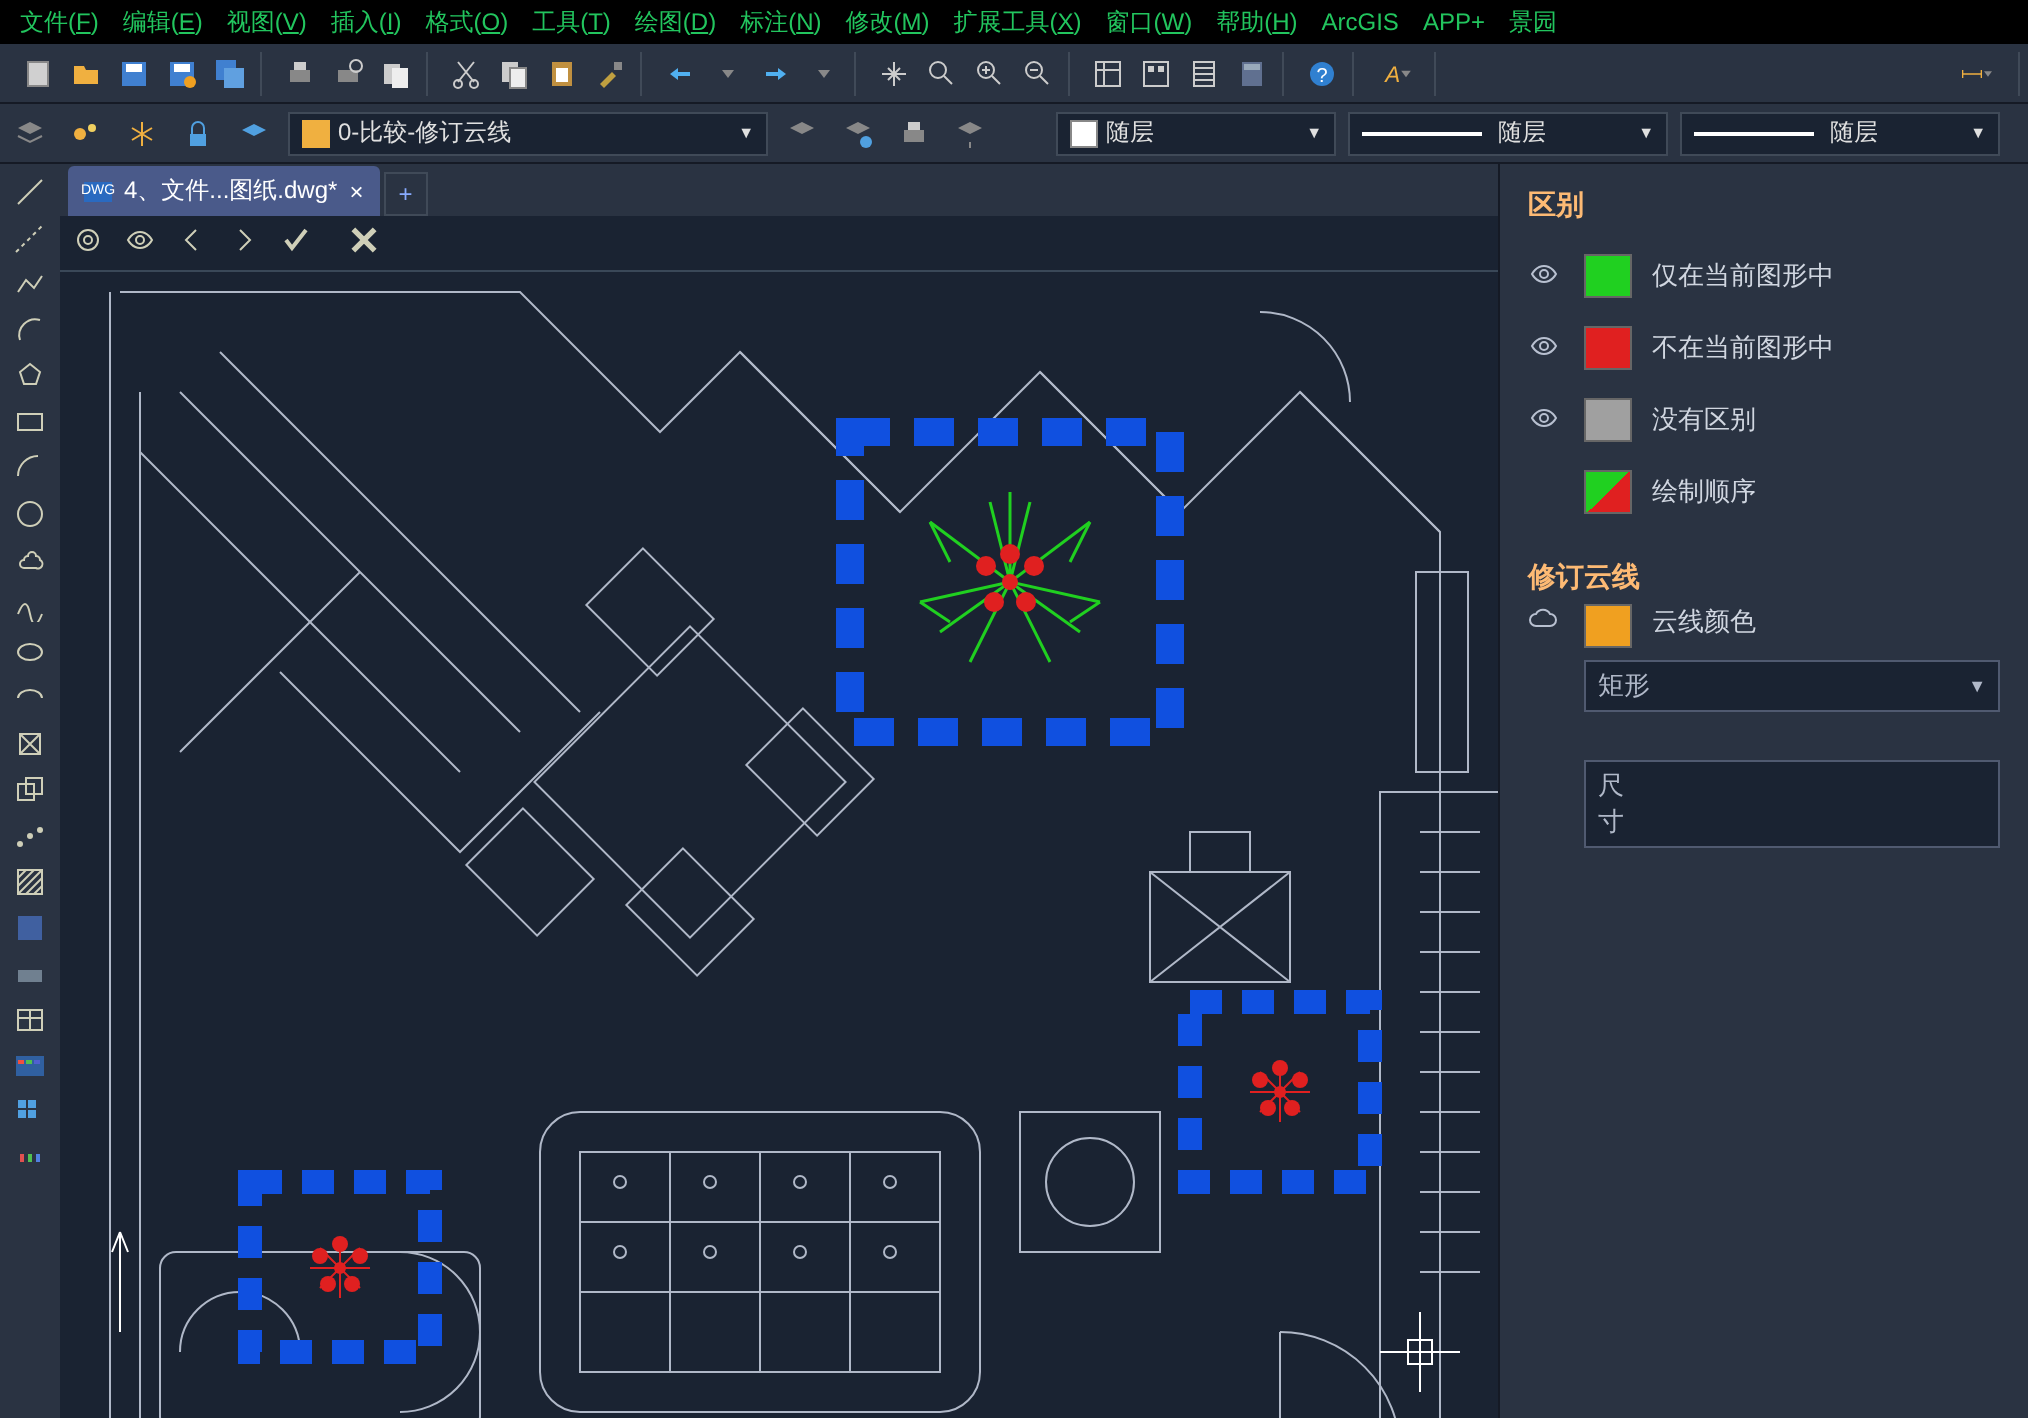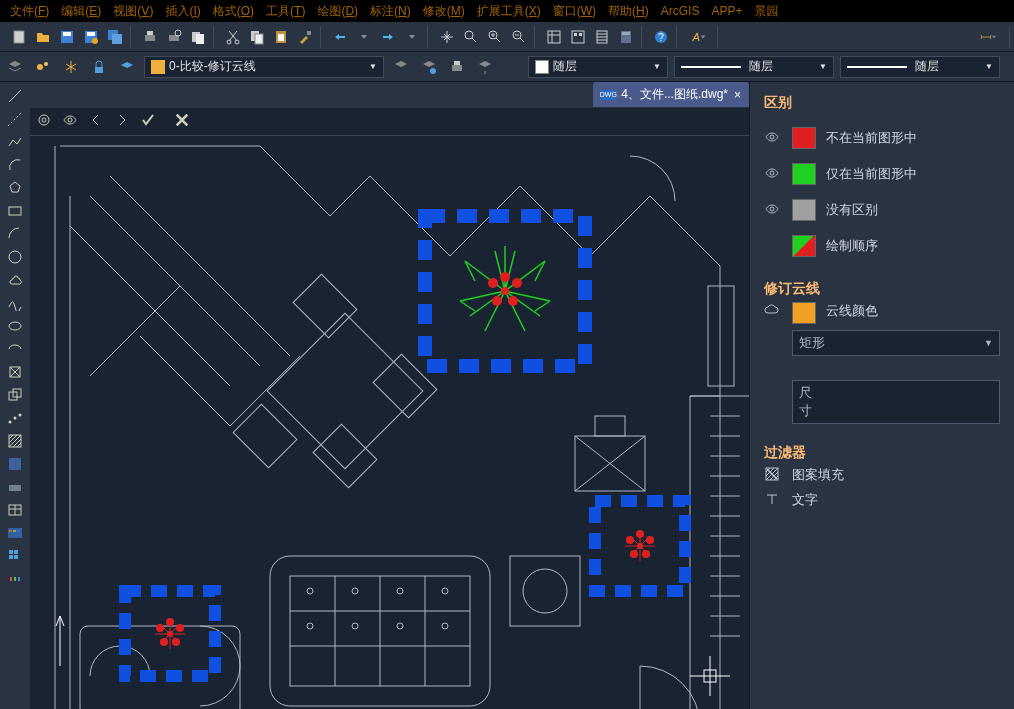--- a/index.html
+++ b/index.html
@@ -1,19 +1,19 @@
 <!DOCTYPE html>
 <html><head>
 <meta charset="utf-8">
 <style>
   * { box-sizing: border-box; margin: 0; padding: 0; }
   body { font-family: "Microsoft YaHei", sans-serif; background: #1a2332; color: #e0e0e0; font-size: 12px; width: 1014px; height: 709px; overflow: hidden; }
   
   .menubar { display: flex; background: #000; height: 22px; align-items: center; padding: 0 4px; }
-  .menubar-item { color: #a16207; padding: 2px 6px; cursor: pointer; }
+  .menubar-item { color: #22c55e; padding: 2px 6px; cursor: pointer; }
   .menubar-item u { text-decoration: underline; }
   
   .toolbar1 { display: flex; background: #2a3342; height: 30px; align-items: center; border-bottom: 1px solid #151a25; padding: 0 4px; gap: 4px; }
   .tb-group { display: flex; align-items: center; gap: 2px; padding: 0 4px; border-right: 1px solid #404a58; }
   .tb-btn { width: 22px; height: 22px; display: flex; align-items: center; justify-content: center; cursor: pointer; border-radius: 2px; }
   .tb-btn svg { width: 16px; height: 16px; }
   
   .toolbar2 { display: flex; background: #2a3342; height: 30px; align-items: center; border-bottom: 1px solid #151a25; padding: 0 4px; gap: 6px; }
   .dropdown { background: #1a2332; border: 1px solid #404a58; color: #e0e0e0; height: 22px; padding: 0 6px; display: flex; align-items: center; cursor: pointer; }
   .dropdown .arrow { margin-left: auto; font-size: 8px; }
@@ -23,21 +23,21 @@
   .linetype-dd { width: 160px; display: flex; }
   .line-sample { width: 60px; height: 2px; background: #fff; margin-right: 8px; }
   
   .workspace { display: flex; height: 631px; }
   
   .left-toolbar { width: 30px; background: #2a3342; display: flex; flex-direction: column; align-items: center; padding: 4px 0; gap: 3px; }
   .lt-btn { width: 22px; height: 20px; display: flex; align-items: center; justify-content: center; cursor: pointer; }
   .lt-btn svg { width: 16px; height: 16px; }
   
   .main-area { flex: 1; display: flex; flex-direction: column; background: #1a2332; }
-  .tabbar { display: flex; background: #2a3342; height: 26px; align-items: end; gap: 2px; padding-left: 4px; flex-direction: column; }
+  .tabbar { display: flex; background: #2a3342; height: 26px; align-items: end; gap: 2px; padding-left: 4px; }
   .tab { background: #3a4a6a; color: #fff; padding: 4px 8px; display: flex; align-items: center; gap: 6px; font-size: 12px; cursor: pointer; border-radius: 3px 3px 0 0; }
   .tab.active { background: #4a5a8a; }
   .tab-add { width: 22px; height: 22px; display: flex; align-items: center; justify-content: center; background: #2a3342; cursor: pointer; color: #8af; border: 1px solid #404a58; }
   .tab-icon { width: 14px; height: 10px; background: #2a6ac0; font-size: 7px; color: #fff; display: flex; align-items: center; justify-content: center; }
   
   .view-controls { display: flex; background: #1a2332; height: 28px; align-items: center; padding: 0 6px; gap: 10px; border-bottom: 1px solid #3a4858; }
   .vc-btn { cursor: pointer; color: #d8d8c8; }
   .vc-btn svg { width: 16px; height: 16px; stroke: #d8d8c8; }
   
   .canvas { flex: 1; background: #1a2332; position: relative; overflow: hidden; }
@@ -608,30 +608,30 @@
     </div>
   </div>
 
   <div class="right-panel">
     <div class="panel-title">区别</div>
     <div class="legend-row">
       <span class="legend-eye"><svg viewBox="0 0 16 16" fill="none" stroke="#b8c0d0">
             <path d="M2 8s2-4 6-4 6 4 6 4-2 4-6 4-6-4-6-4z"></path>
             <circle cx="8" cy="8" r="2"></circle>
           </svg></span>
-      <span class="legend-swatch red"></span>
-      <span>不在当前图形中</span>
+      <span class="legend-swatch green"></span>
+      <span>仅在当前图形中</span>
     </div>
     <div class="legend-row">
       <span class="legend-eye"><svg viewBox="0 0 16 16" fill="none" stroke="#b8c0d0">
             <path d="M2 8s2-4 6-4 6 4 6 4-2 4-6 4-6-4-6-4z"></path>
             <circle cx="8" cy="8" r="2"></circle>
           </svg></span>
-      <span class="legend-swatch green"></span>
-      <span>仅在当前图形中</span>
+      <span class="legend-swatch red"></span>
+      <span>不在当前图形中</span>
     </div>
     <div class="legend-row">
       <span class="legend-eye"><svg viewBox="0 0 16 16" fill="none" stroke="#b8c0d0">
             <path d="M2 8s2-4 6-4 6 4 6 4-2 4-6 4-6-4-6-4z"></path>
             <circle cx="8" cy="8" r="2"></circle>
           </svg></span>
       <span class="legend-swatch gray"></span>
       <span>没有区别</span>
     </div>
     <div class="legend-row">
@@ -652,31 +652,14 @@
       <div class="panel-select">
         <span>矩形</span>
         <span class="arrow">▼</span>
       </div>
       <div class="panel-input" style="margin-top:24px">
         <span class="label">尺寸</span>
         <input type="text" value="" style="">
       </div>
     </div>
 
-    <div class="panel-section">
-      <div class="panel-title">过滤器</div>
-      <div class="panel-row" style="cursor:pointer">
-        <span class="icon"><svg width="16" height="16" viewBox="0 0 16 16" fill="none" stroke="#b8c0d0">
-              <rect x="2" y="2" width="12" height="12"></rect>
-              <path d="M2 6l4-4M2 10l8-8M2 14l12-12M6 14l8-8M10 14l4-4"></path>
-              <path d="M3 3l10 10" stroke-width="1.5"></path>
-            </svg></span>
-        <span>图案填充</span>
-      </div>
-      <div class="panel-row" style="cursor:pointer">
-        <span class="icon"><svg width="16" height="16" viewBox="0 0 16 16" fill="none" stroke="#b8c0d0">
-              <path d="M3 4h10M8 4v9"></path>
-            </svg></span>
-        <span>文字</span>
-      </div>
-    </div>
   </div>
 </div>
 
 </body></html>

